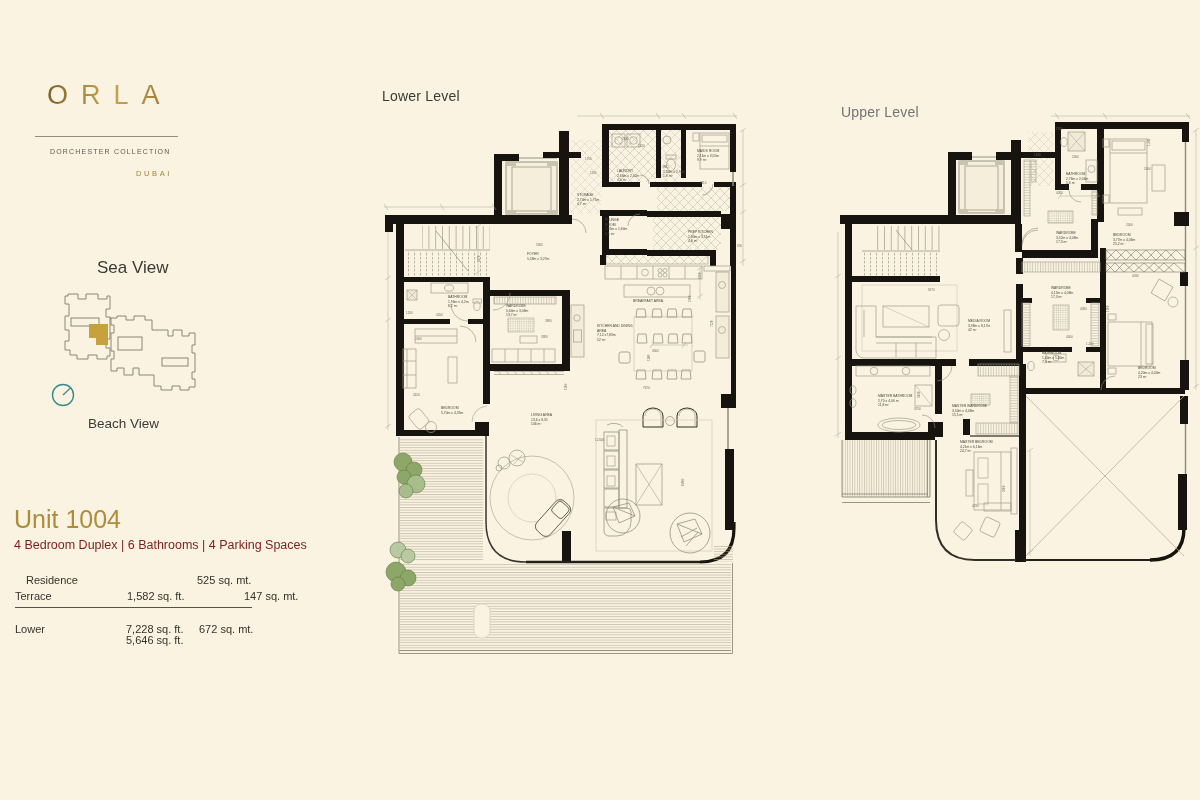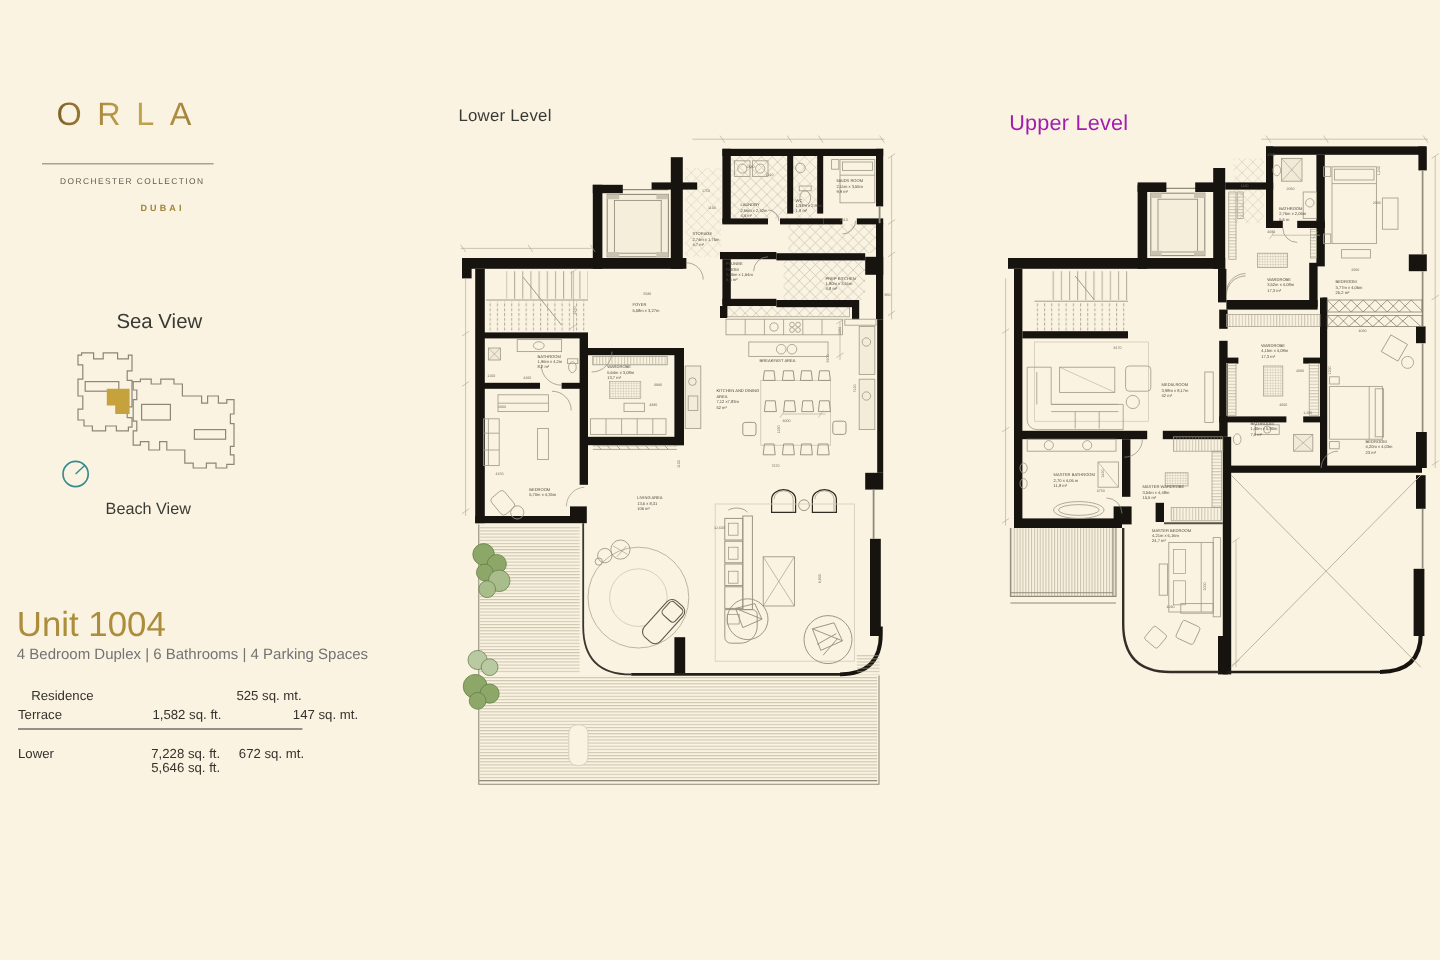--- a/index.html
+++ b/index.html
@@ -11,47 +11,47 @@
 <body>
 
 <div class="abs" style="left:47px;top:80px;width:140px;font-size:27px;letter-spacing:13px;color:#a8853b;
      background:linear-gradient(90deg,#7e6127,#c9a851 45%,#8a6c2c);-webkit-background-clip:text;background-clip:text;
      -webkit-text-fill-color:transparent;">ORLA</div>
 
 <div class="abs" style="left:35px;top:136px;width:143px;height:1px;background:#938e80;"></div>
 
 <div class="abs" style="left:50px;top:148px;font-size:7px;letter-spacing:1.18px;color:#5f5b52;">DORCHESTER COLLECTION</div>
 
-<div class="abs" style="left:81px;top:169px;font-size:7.5px;font-weight:bold;letter-spacing:2.6px;color:#9f8339;padding-left:36px;">DUBAI</div>
+<div class="abs" style="left:100px;top:169px;font-size:7.5px;font-weight:normal;letter-spacing:2.6px;color:#9f8339;padding-left:36px;">DUBAI</div>
 
 <div class="abs" style="left:97px;top:258px;font-size:17px;color:#3a3a35;">Sea View</div>
 
 <div class="abs" style="left:88px;top:416px;font-size:13.5px;color:#3a3a35;">Beach View</div>
 
-<div class="abs" style="left:14px;top:505px;font-size:29px;color:#ab8d3c;">Unit 1004</div>
-
-<div class="abs" style="left:14px;top:538px;font-size:12.5px;color:#737373;">4 Bedroom Duplex | 6 Bathrooms | 4 Parking Spaces</div>
+<div class="abs" style="left:14px;top:505px;font-size:25px;color:#ab8d3c;">Unit 1004</div>
+
+<div class="abs" style="left:14px;top:538px;font-size:12.5px;color:#7f1d1d;">4 Bedroom Duplex | 6 Bathrooms | 4 Parking Spaces</div>
 
 <div class="abs" style="left:26px;top:574px;font-size:11px;color:#35322c;">Residence</div>
 <div class="abs" style="left:126px;top:606px;font-size:11px;color:#35322c;margin-top:28px;">5,646 sq. ft.</div>
 <div class="abs" style="left:197px;top:574px;font-size:11px;color:#35322c;">525 sq. mt.</div>
 
 <div class="abs" style="left:15px;top:590px;font-size:11px;color:#35322c;">Terrace</div>
 <div class="abs" style="left:127px;top:590px;font-size:11px;color:#35322c;">1,582 sq. ft.</div>
 <div class="abs" style="left:199px;top:590px;font-size:11px;color:#35322c;margin-left:45px;">147 sq. mt.</div>
 
 <div class="abs" style="left:15px;top:607px;width:237px;height:1px;background:#55524a;"></div>
 
 <div class="abs" style="left:15px;top:623px;font-size:11px;color:#35322c;">Lower</div>
 <div class="abs" style="left:126px;top:623px;font-size:11px;color:#35322c;">7,228 sq. ft.</div>
 <div class="abs" style="left:199px;top:623px;font-size:11px;color:#35322c;">672 sq. mt.</div>
 
 <div class="abs" style="left:382px;top:88px;font-size:14px;letter-spacing:0.2px;color:#3a3a35;">Lower Level</div>
 
-<div class="abs" style="left:841px;top:92px;font-size:18px;letter-spacing:0.2px;color:#a21caf;">Upper Level</div>
+<div class="abs" style="left:841px;top:104px;font-size:14px;letter-spacing:0.2px;color:#737373;">Upper Level</div>
 
 <svg class="abs" style="left:0;top:0;" width="1200" height="800" viewBox="0 0 1200 800">
 <defs>
   <pattern id="xh" width="9" height="9" patternUnits="userSpaceOnUse">
     <path d="M0,9 L9,0 M0,0 L9,9" stroke="#908b7c" stroke-width="0.45" fill="none"></path>
   </pattern>
   <pattern id="chk" width="2.2" height="2.2" patternUnits="userSpaceOnUse">
     <path d="M0,0 H2.2 M0,0 V2.2" stroke="#8a8572" stroke-width="0.32" fill="none"></path>
   </pattern>
   <pattern id="deckh" width="4" height="2.6" patternUnits="userSpaceOnUse">

